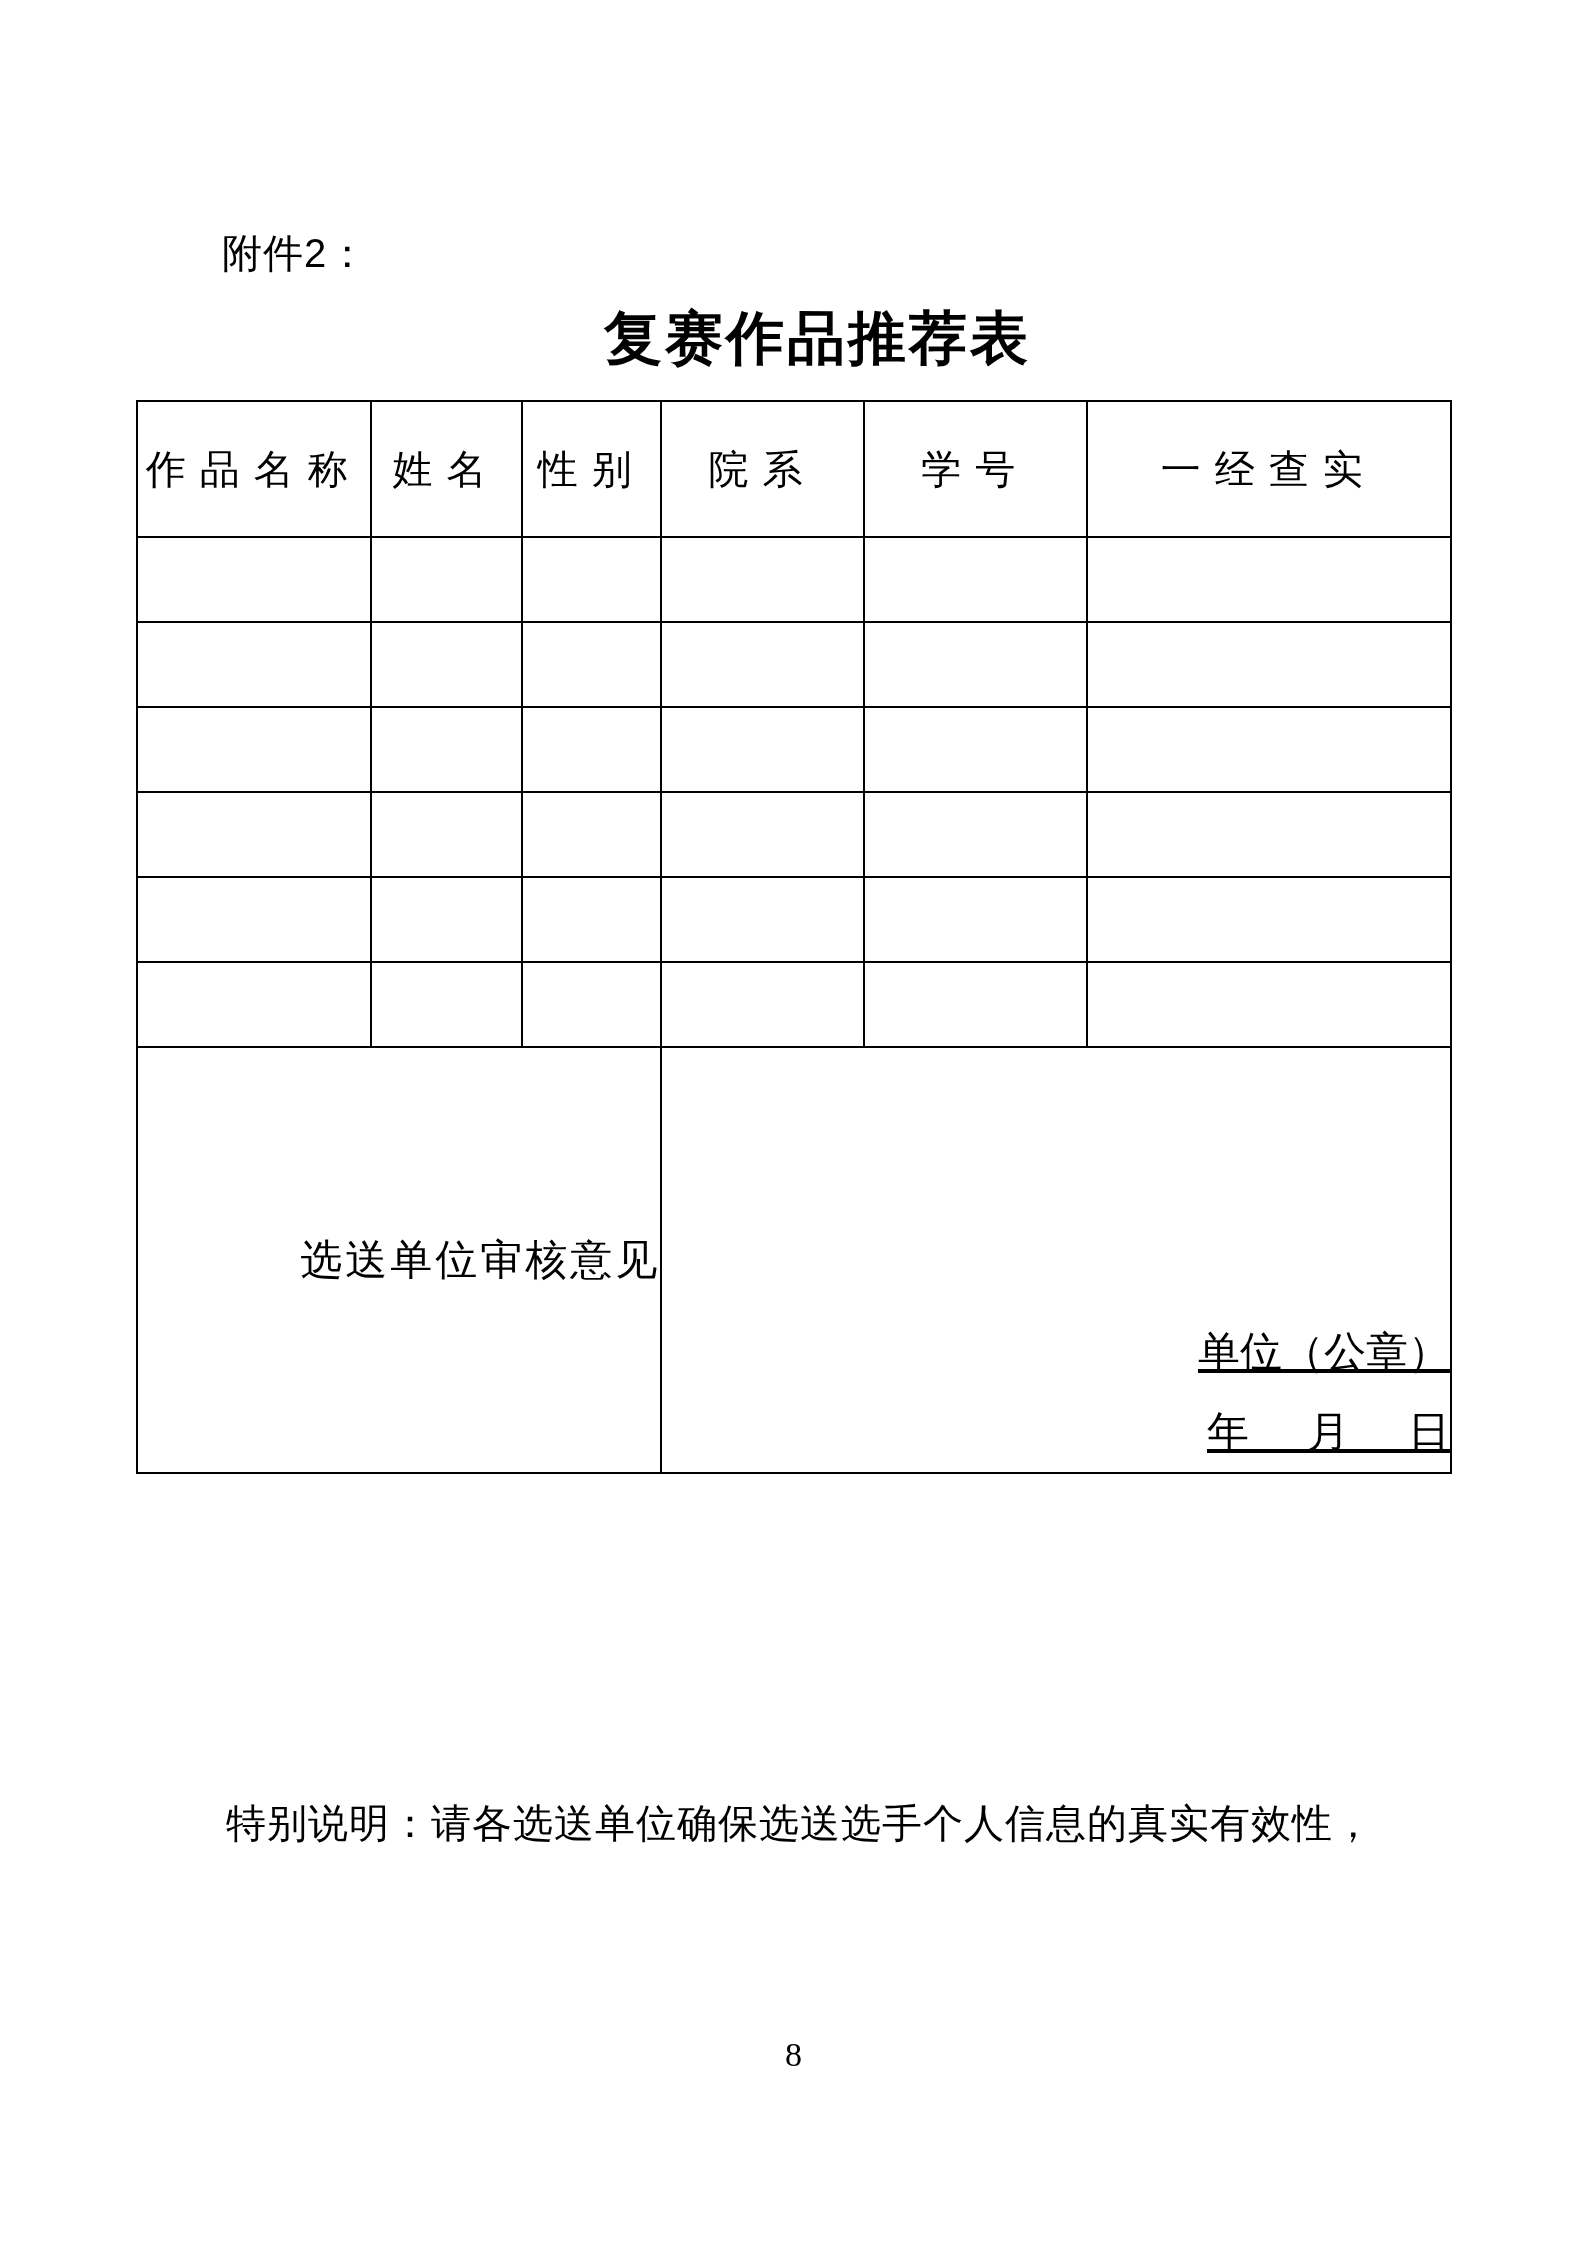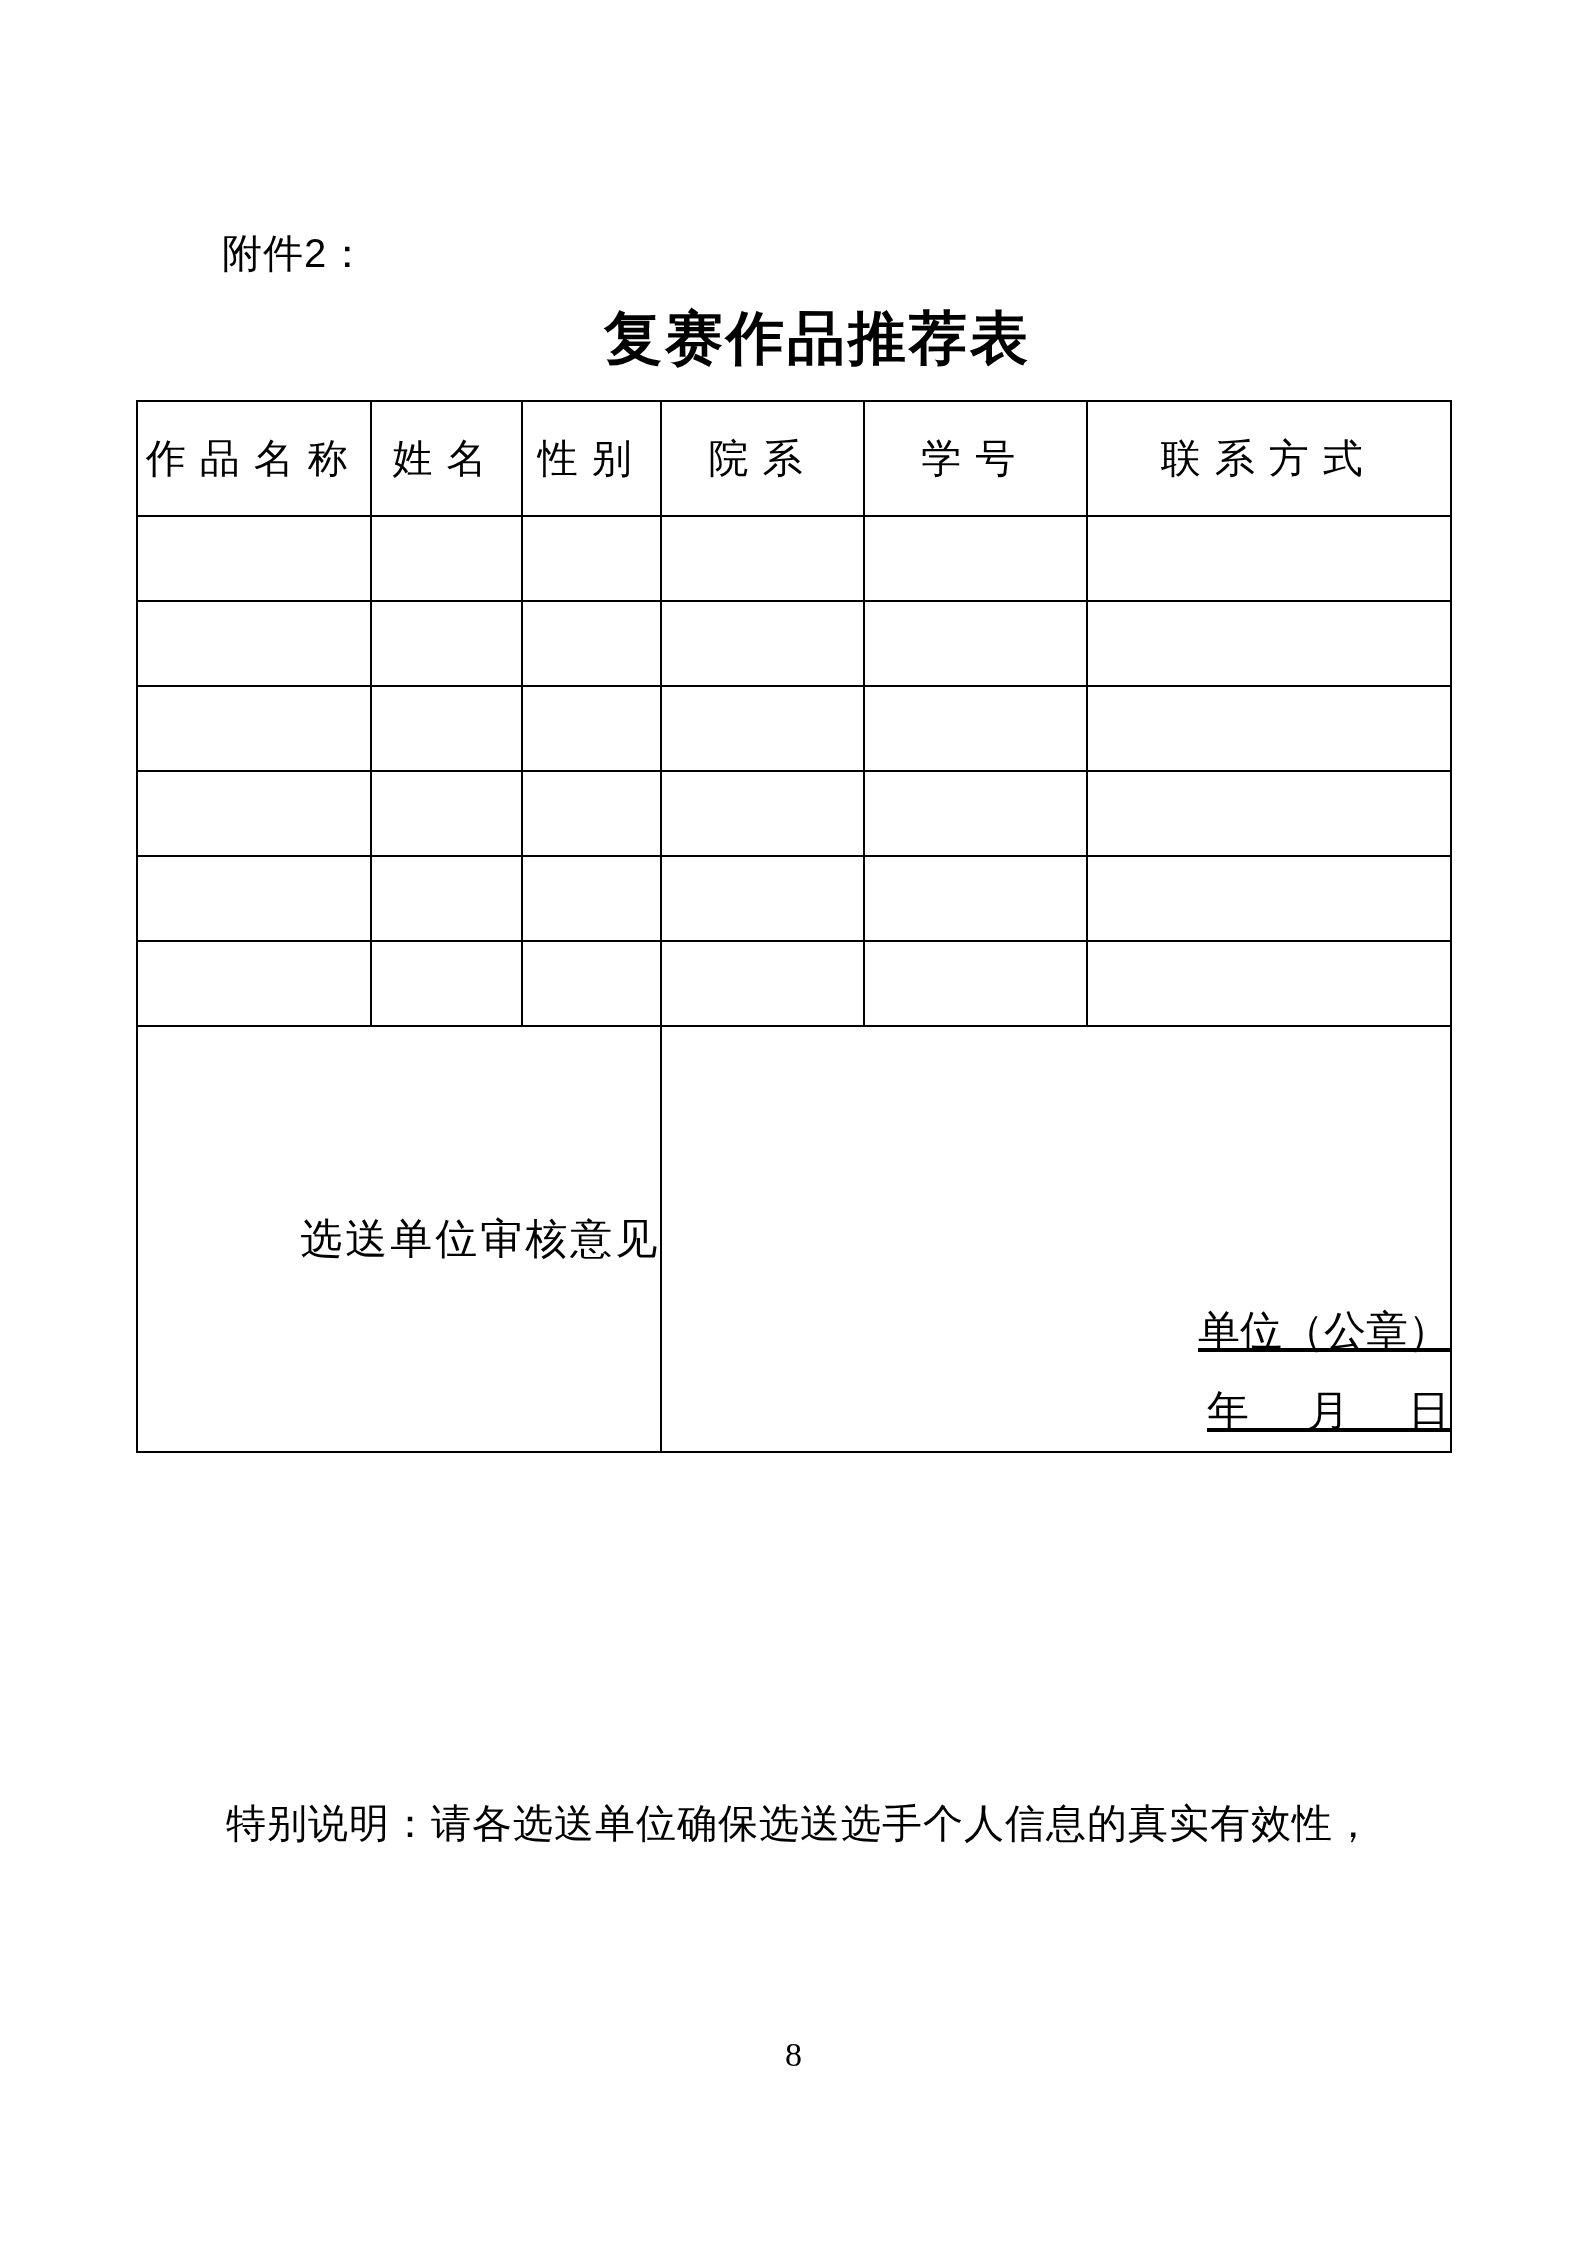--- a/index.html
+++ b/index.html
@@ -33,21 +33,21 @@
     left:136px; top:400px;
     width:1316px;
     border-collapse:collapse;
     table-layout:fixed;
   }
   table.rec-table th, table.rec-table td {
     border:2px solid #000;
     padding:0;
     background:#fff;
   }
-  table.rec-table thead tr { height:115px; }
+  table.rec-table thead tr { height:136px; }
   table.rec-table th {
     font-weight:400;
     font-size:40px;
     letter-spacing:14px;
     text-align:center;
     vertical-align:middle;
   }
   table.rec-table tbody.empty-rows tr { height:85px; }
   tr.req-row { height:345px; }
   td.req-cell {
@@ -105,21 +105,21 @@
       <col style="width:16.95%">
       <col style="width:27.73%">
     </colgroup>
     <thead>
       <tr>
         <th>作品名称</th>
         <th>姓名</th>
         <th>性别</th>
         <th>院系</th>
         <th>学号</th>
-        <th>联系方式</th>
+        <th>一经查实</th>
       </tr>
     </thead>
     <tbody class="empty-rows">
         <tr>
           <td></td>
           <td></td>
           <td></td>
           <td></td>
           <td></td>
           <td></td>

